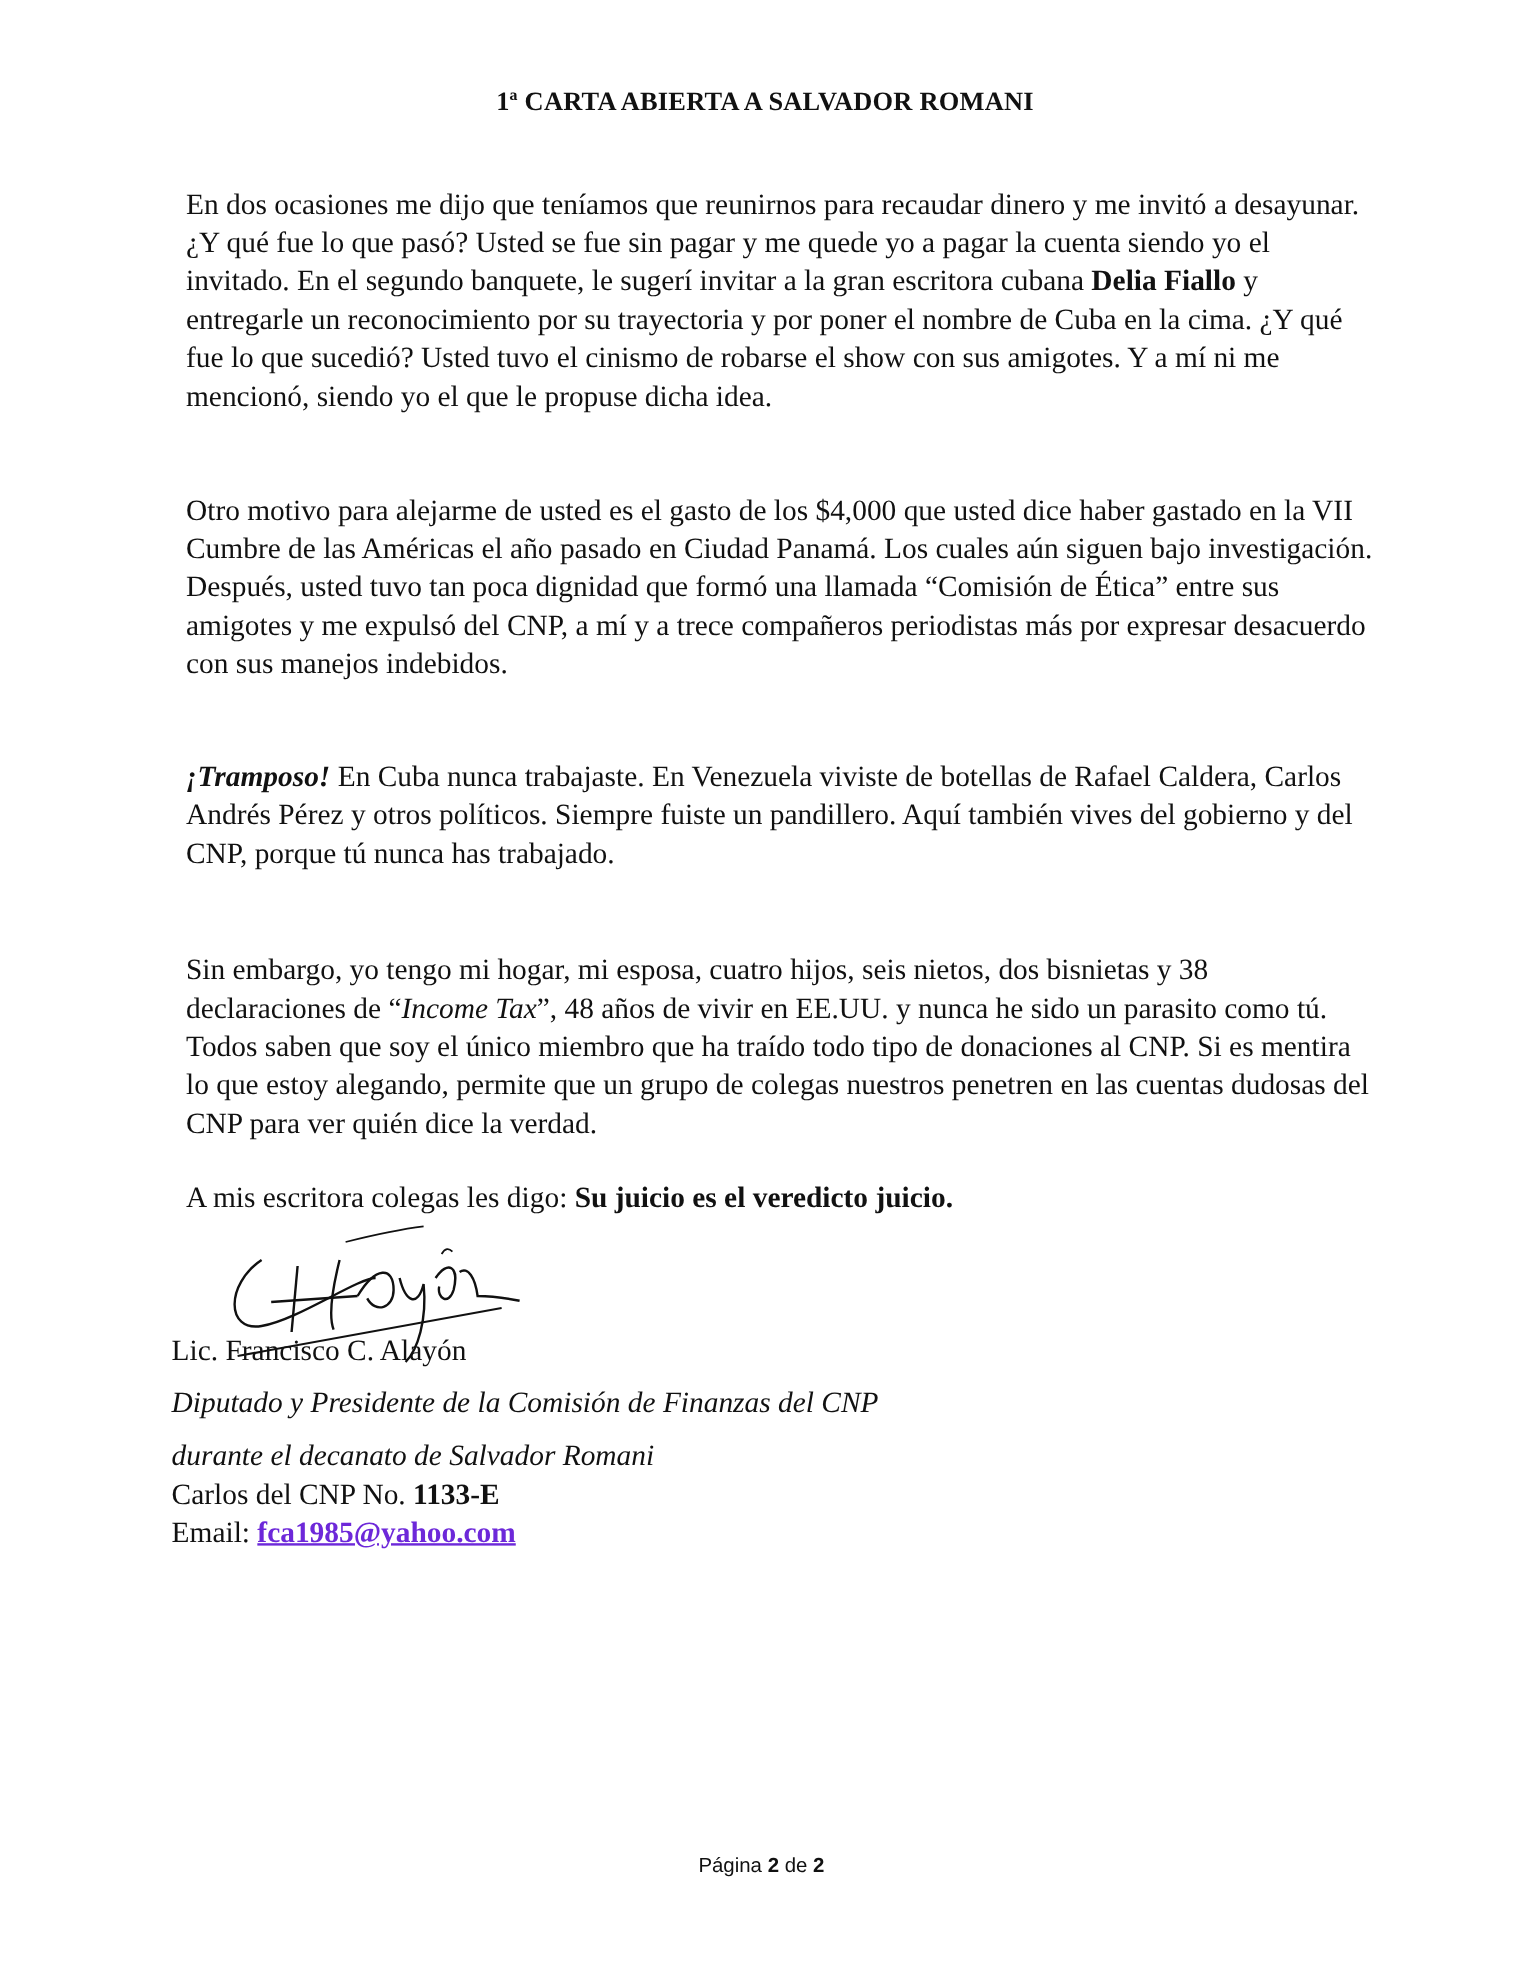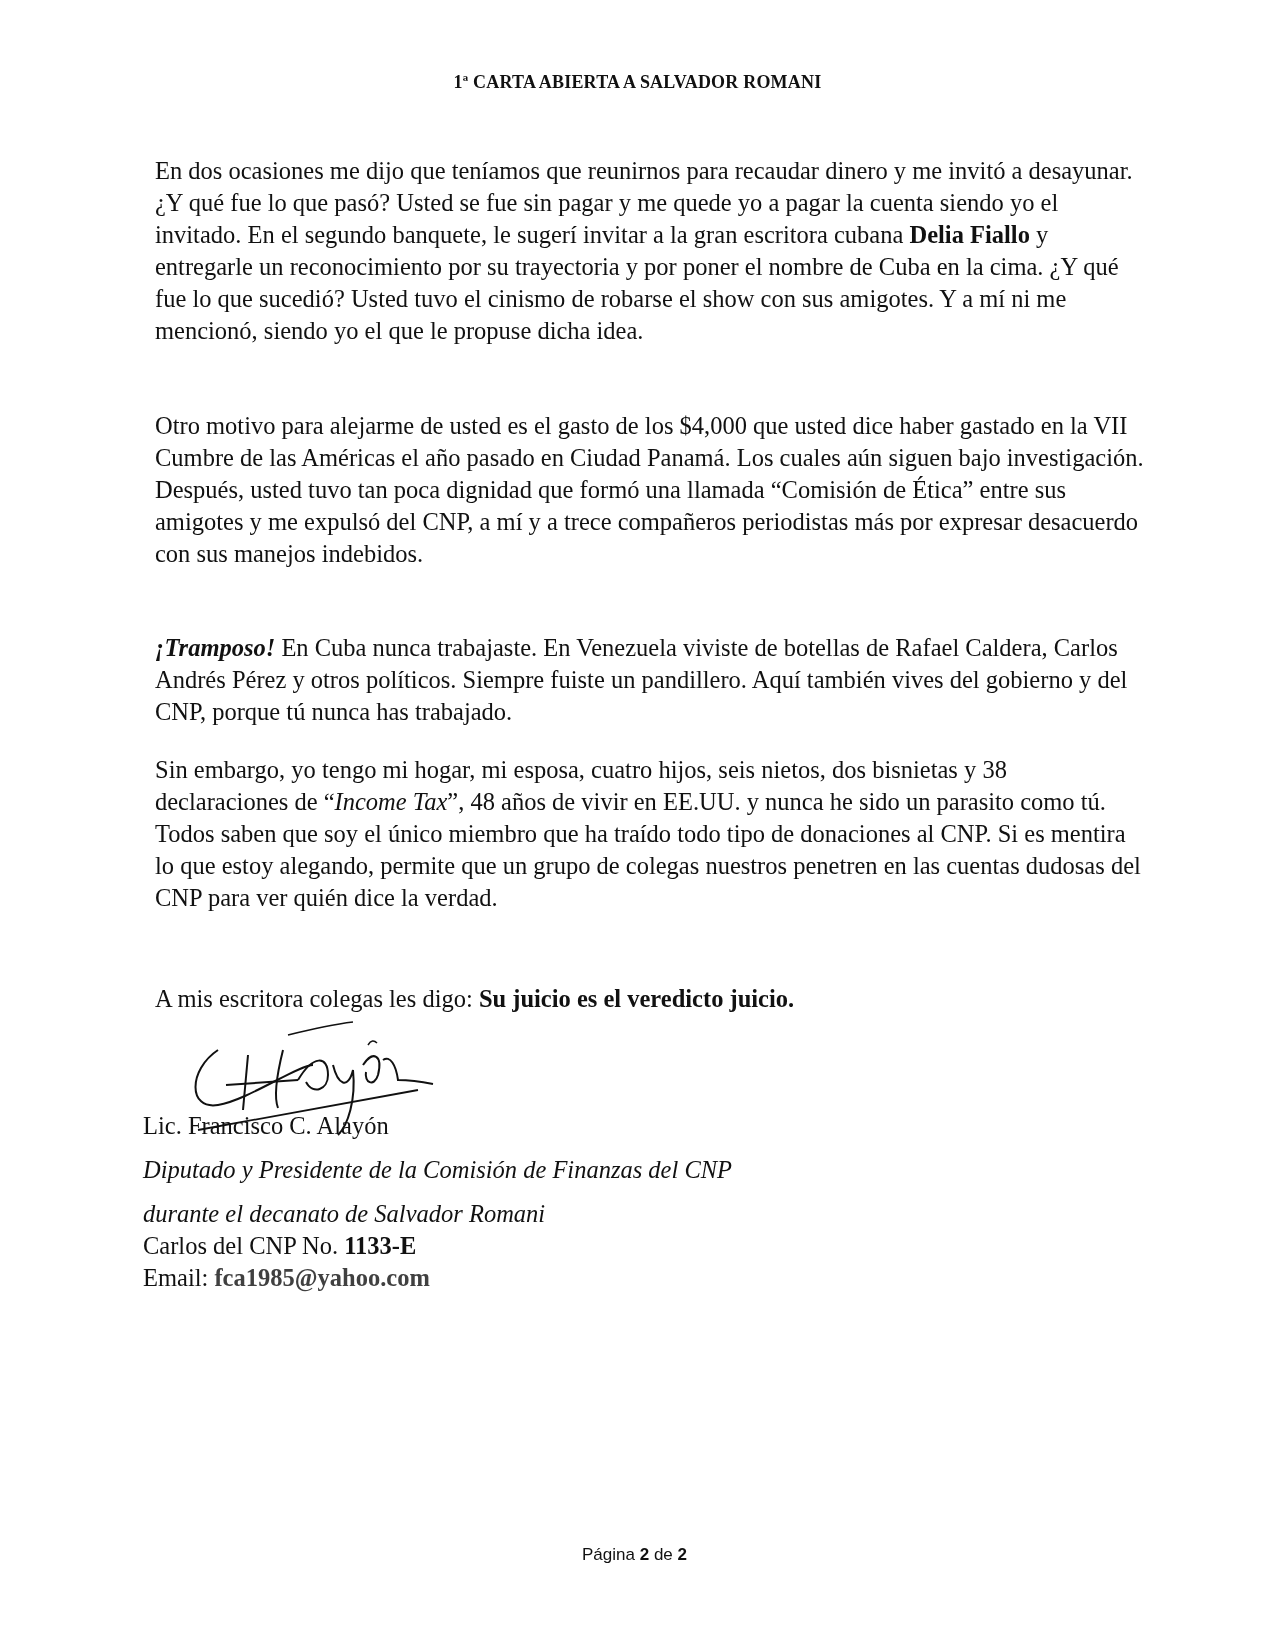--- a/index.html
+++ b/index.html
@@ -1,34 +1,34 @@
 <!DOCTYPE html>
 <html><head>
   <meta charset="utf-8">
   <style>
     html, body { margin: 0; padding: 0; background: #ffffff; }
     body { width: 1275px; height: 1650px; position: relative; overflow: hidden;
            font-family: "Liberation Serif", "DejaVu Serif", serif; color: #111; }
     .page { position: absolute; left: 0; top: 0; width: 1275px; height: 1650px; }
     .title { position: absolute; top: 72px; left: 0; width: 1275px; text-align: center;
-             font-weight: bold; font-size: 18px; letter-spacing: 0.2px; }
+             font-weight: bold; font-size: 22px; letter-spacing: 0.2px; }
     .body { position: absolute; left: 143px; width: 990px; font-size: 24.5px; line-height: 32px; }
     .p { margin: 12px; }
     .p1 { top: 143px; }
     .p2 { top: 398px; }
     .p3 { top: 620px; }
-    .p4 { top: 742px; }
+    .p4 { top: 781px; }
     .p5 { top: 971px; }
     b, .b { font-weight: bold; }
     i, .i { font-style: italic; }
     .sig { position: absolute; left: 178px; top: 1010px; width: 300px; height: 130px; }
     .sigblock { position: absolute; left: 143px; top: 1110px; font-size: 24.5px; line-height: 32px; }
     .sigblock .name { font-weight: normal; }
     .sigblock .role { font-style: italic; font-weight: normal; margin-top: 12px; }
-    .email-link { color: #404040; font-weight: bold; text-decoration-thickness: 2px; }
+    .email-link { color: #6d28d9; font-weight: bold; text-decoration: underline; text-decoration-thickness: 2px; }
     .footer { position: absolute; top: 1545px; left: 0; width: 1269px; text-align: center;
               font-family: "Liberation Sans", "DejaVu Sans", sans-serif; font-size: 17px; }
     .footer .num { font-weight: bold; }
   </style>
 </head>
 <body>
 
 <div class="page">
 
   <div class="title">1ª CARTA ABIERTA A SALVADOR ROMANI</div>

